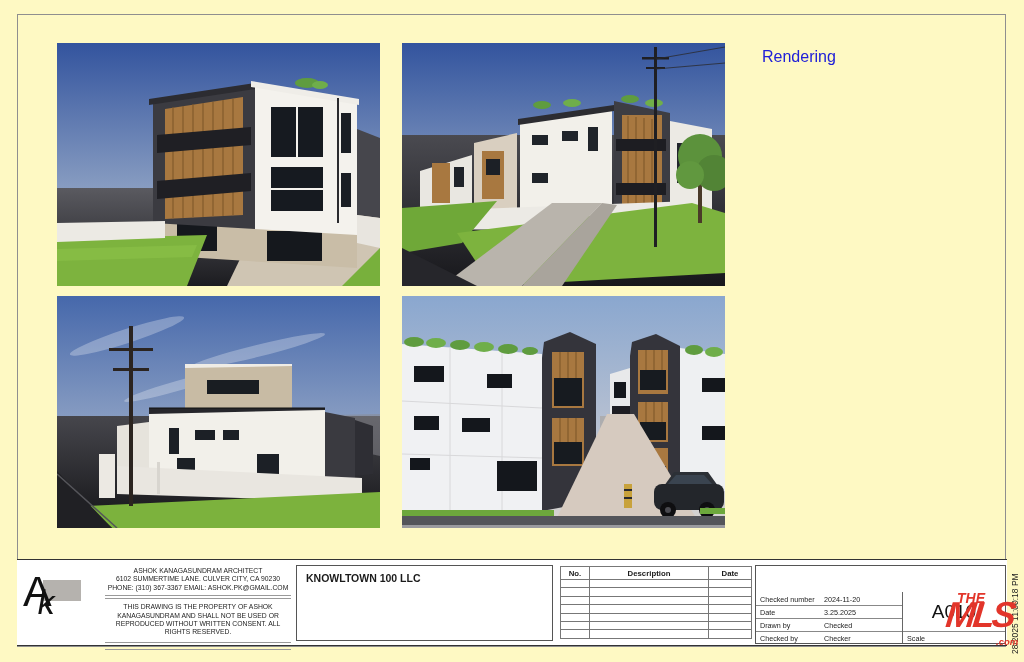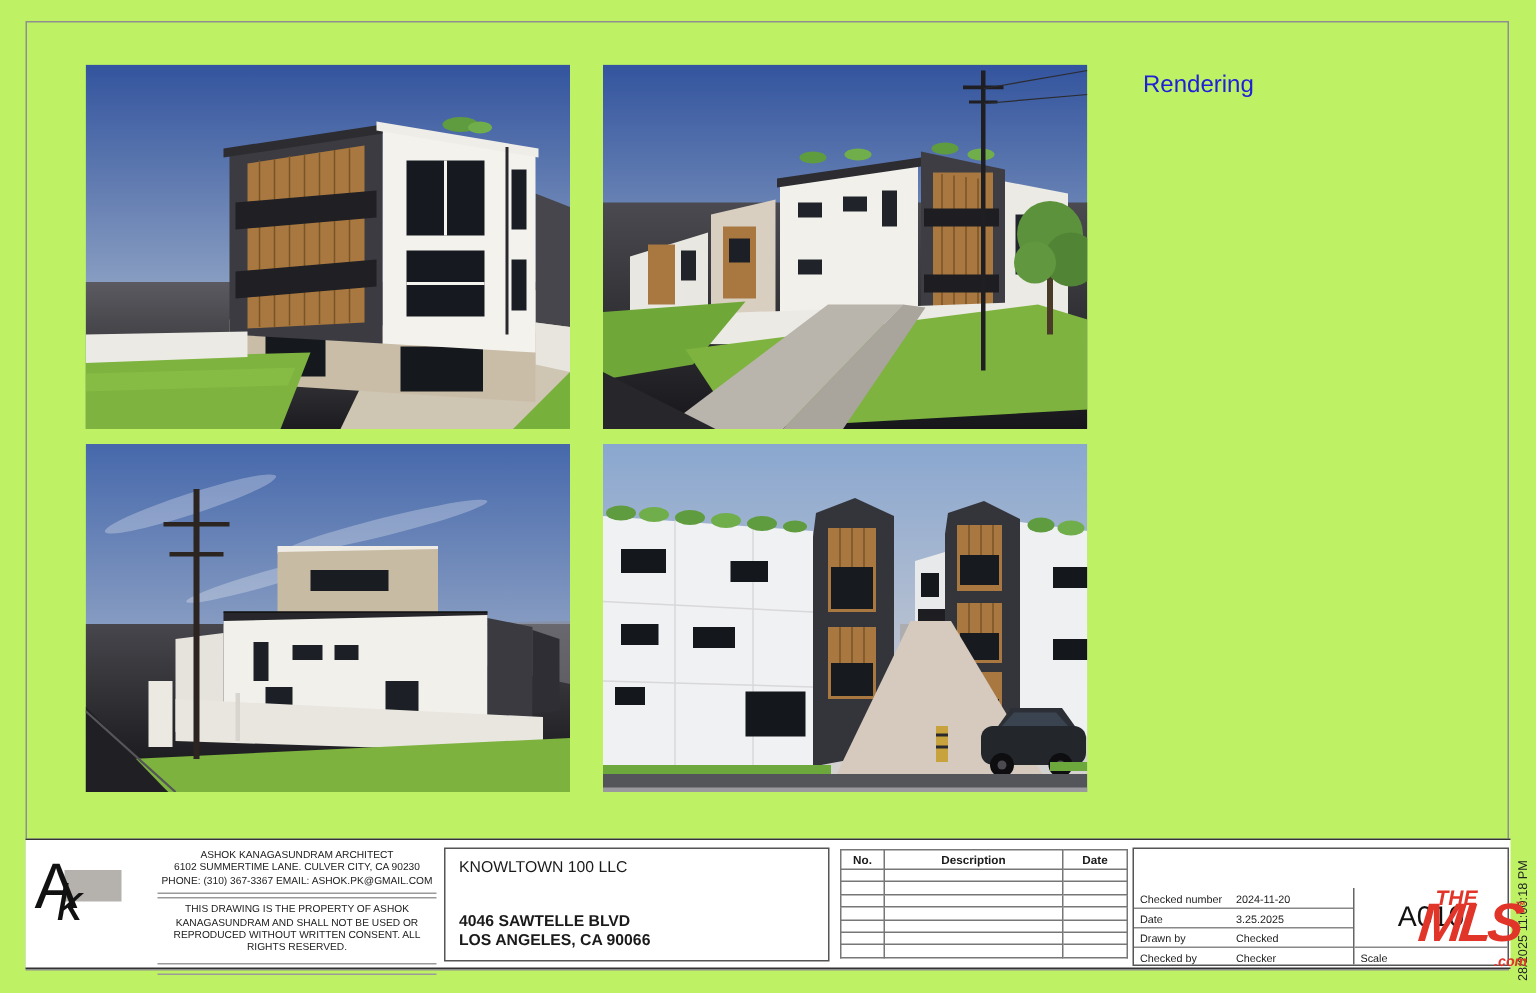--- a/index.html
+++ b/index.html
@@ -1,16 +1,16 @@
 <!DOCTYPE html>
 <html><head>
 <meta charset="utf-8">
 <style>
   html,body{margin:0;padding:0;background:#fff;}
-  .page{position:relative;width:1024px;height:662px;background:#bef264;overflow:hidden;
+  .page{position:relative;width:1024px;height:662px;background:#fef9c3;overflow:hidden;
         font-family:"Liberation Sans",sans-serif;color:#1a1a1a;}
   .sheet-border{position:absolute;left:17px;top:14px;width:989px;height:633px;
         border:1px solid #8f8f8f;box-sizing:border-box;}
   .render{position:absolute;overflow:hidden;}
   .r1{left:57px;top:43px;width:323px;height:243px;}
   .r2{left:402px;top:43px;width:323px;height:243px;}
   .r3{left:57px;top:296px;width:323px;height:232px;}
   .r4{left:402px;top:296px;width:323px;height:232px;}
   .render svg{display:block;}
   .rendering-label{position:absolute;left:762px;top:48px;font-size:16px;color:#2020d8;}
@@ -28,21 +28,21 @@
         font-size:6.8px;line-height:8.4px;color:#222;}
   .hrule{border-top:1px solid #9a9a9a;height:0;}
   .rule-a{margin-top:3px;}
   .rule-b{margin-top:2px;}
   .copyright{margin-top:4px;}
   .rule-c{margin-top:5px;}
   .rule-d{margin-top:6px;}
   
   .client-box{position:absolute;left:279px;top:5px;width:257px;height:76px;
         border:1px solid #555;box-sizing:border-box;}
-  .client-name{position:absolute;left:9px;top:6px;font-size:10.5px;font-weight:normal;}
+  .client-name{position:absolute;left:9px;top:6px;font-size:10.5px;font-weight:bold;}
   .client-addr{position:absolute;left:9px;bottom:6px;font-size:10.5px;font-weight:bold;line-height:13px;}
   
   .rev{position:absolute;left:543px;top:6px;width:190px;border-collapse:collapse;table-layout:fixed;}
   .rev th,.rev td{border:1px solid #777;padding:0;}
   .rev th{font-size:7.8px;font-weight:bold;height:12px;}
   .rev td{height:7.4px;}
   .rev .c-no{width:28px;}
   .rev .c-desc{width:118px;}
   .rev .c-date{width:42px;}
   
@@ -364,24 +364,20 @@
         <div class="hrule rule-a"></div>
         <div class="hrule rule-b"></div>
         <div class="copyright">THIS DRAWING IS THE PROPERTY OF ASHOK KANAGASUNDRAM AND SHALL NOT BE USED OR REPRODUCED WITHOUT WRITTEN CONSENT. ALL RIGHTS RESERVED.</div>
         <div class="hrule rule-c"></div>
         <div class="hrule rule-d"></div>
       </div>
     </div>
 
     <div class="client-box">
       <div class="client-name">KNOWLTOWN 100 LLC</div>
-      <div class="client-addr">
-        <div>4046 SAWTELLE BLVD</div>
-        <div>LOS ANGELES, CA 90066</div>
-      </div>
     </div>
 
     <table class="rev">
       <thead>
         <tr>
           <th class="c-no">No.</th>
           <th class="c-desc">Description</th>
           <th class="c-date">Date</th>
         </tr>
       </thead>

